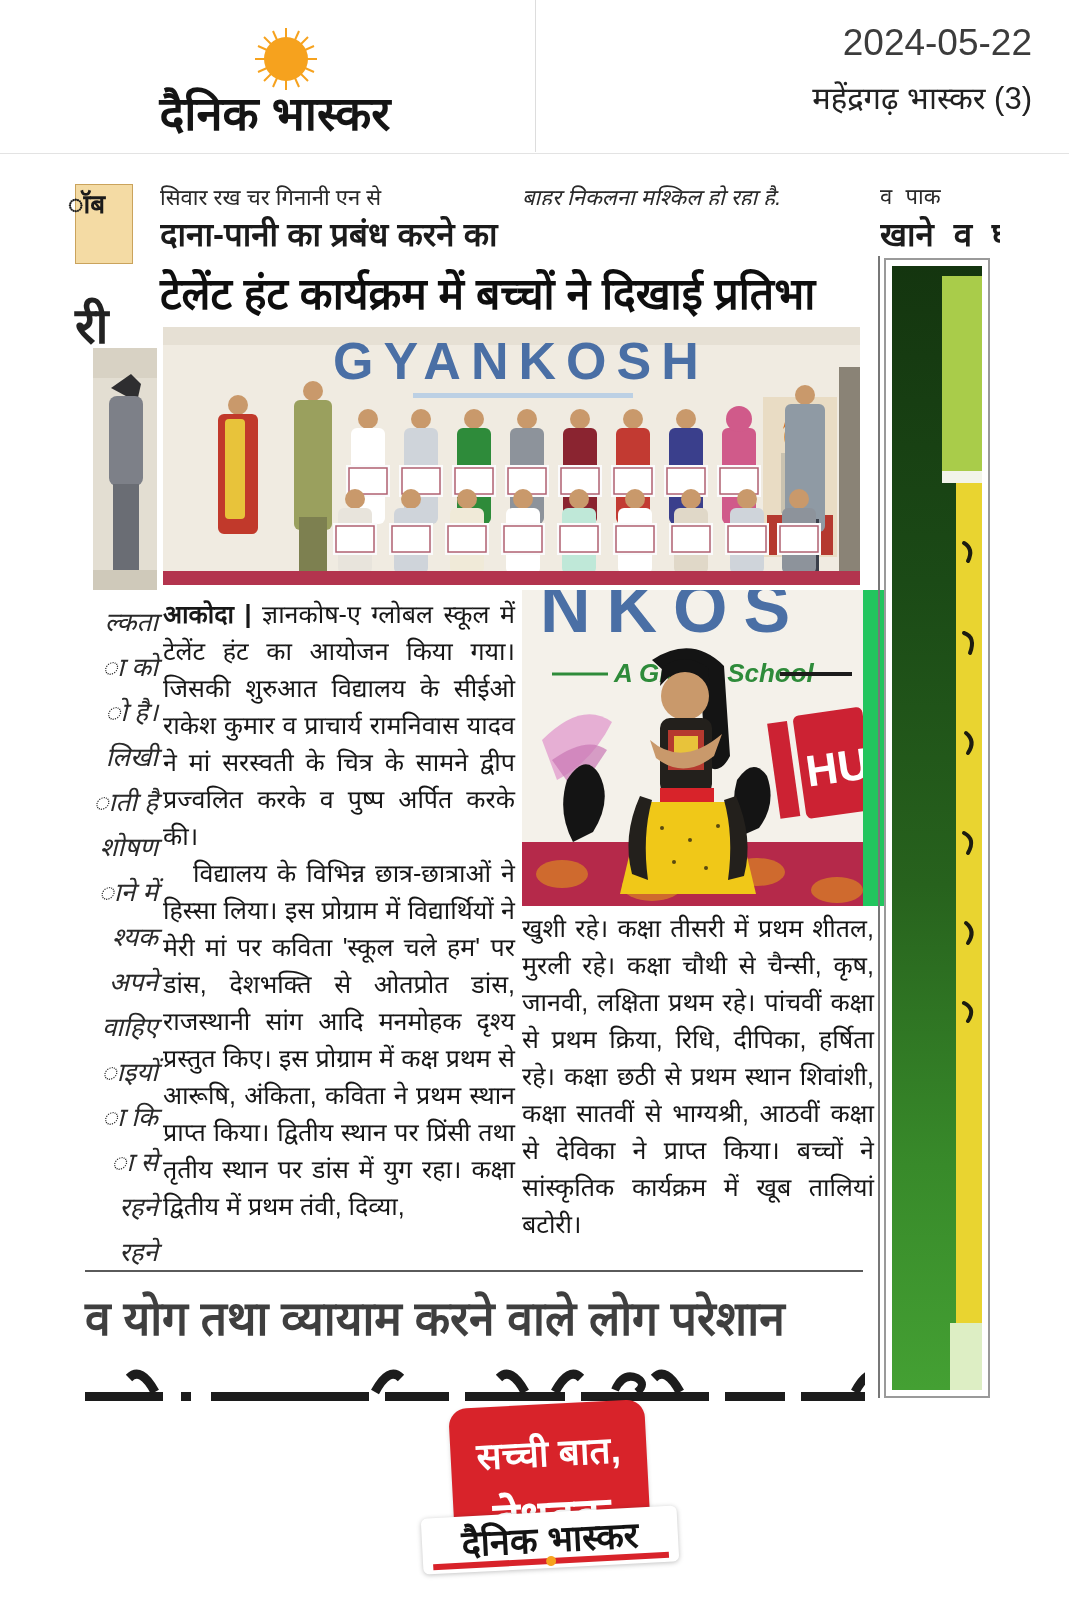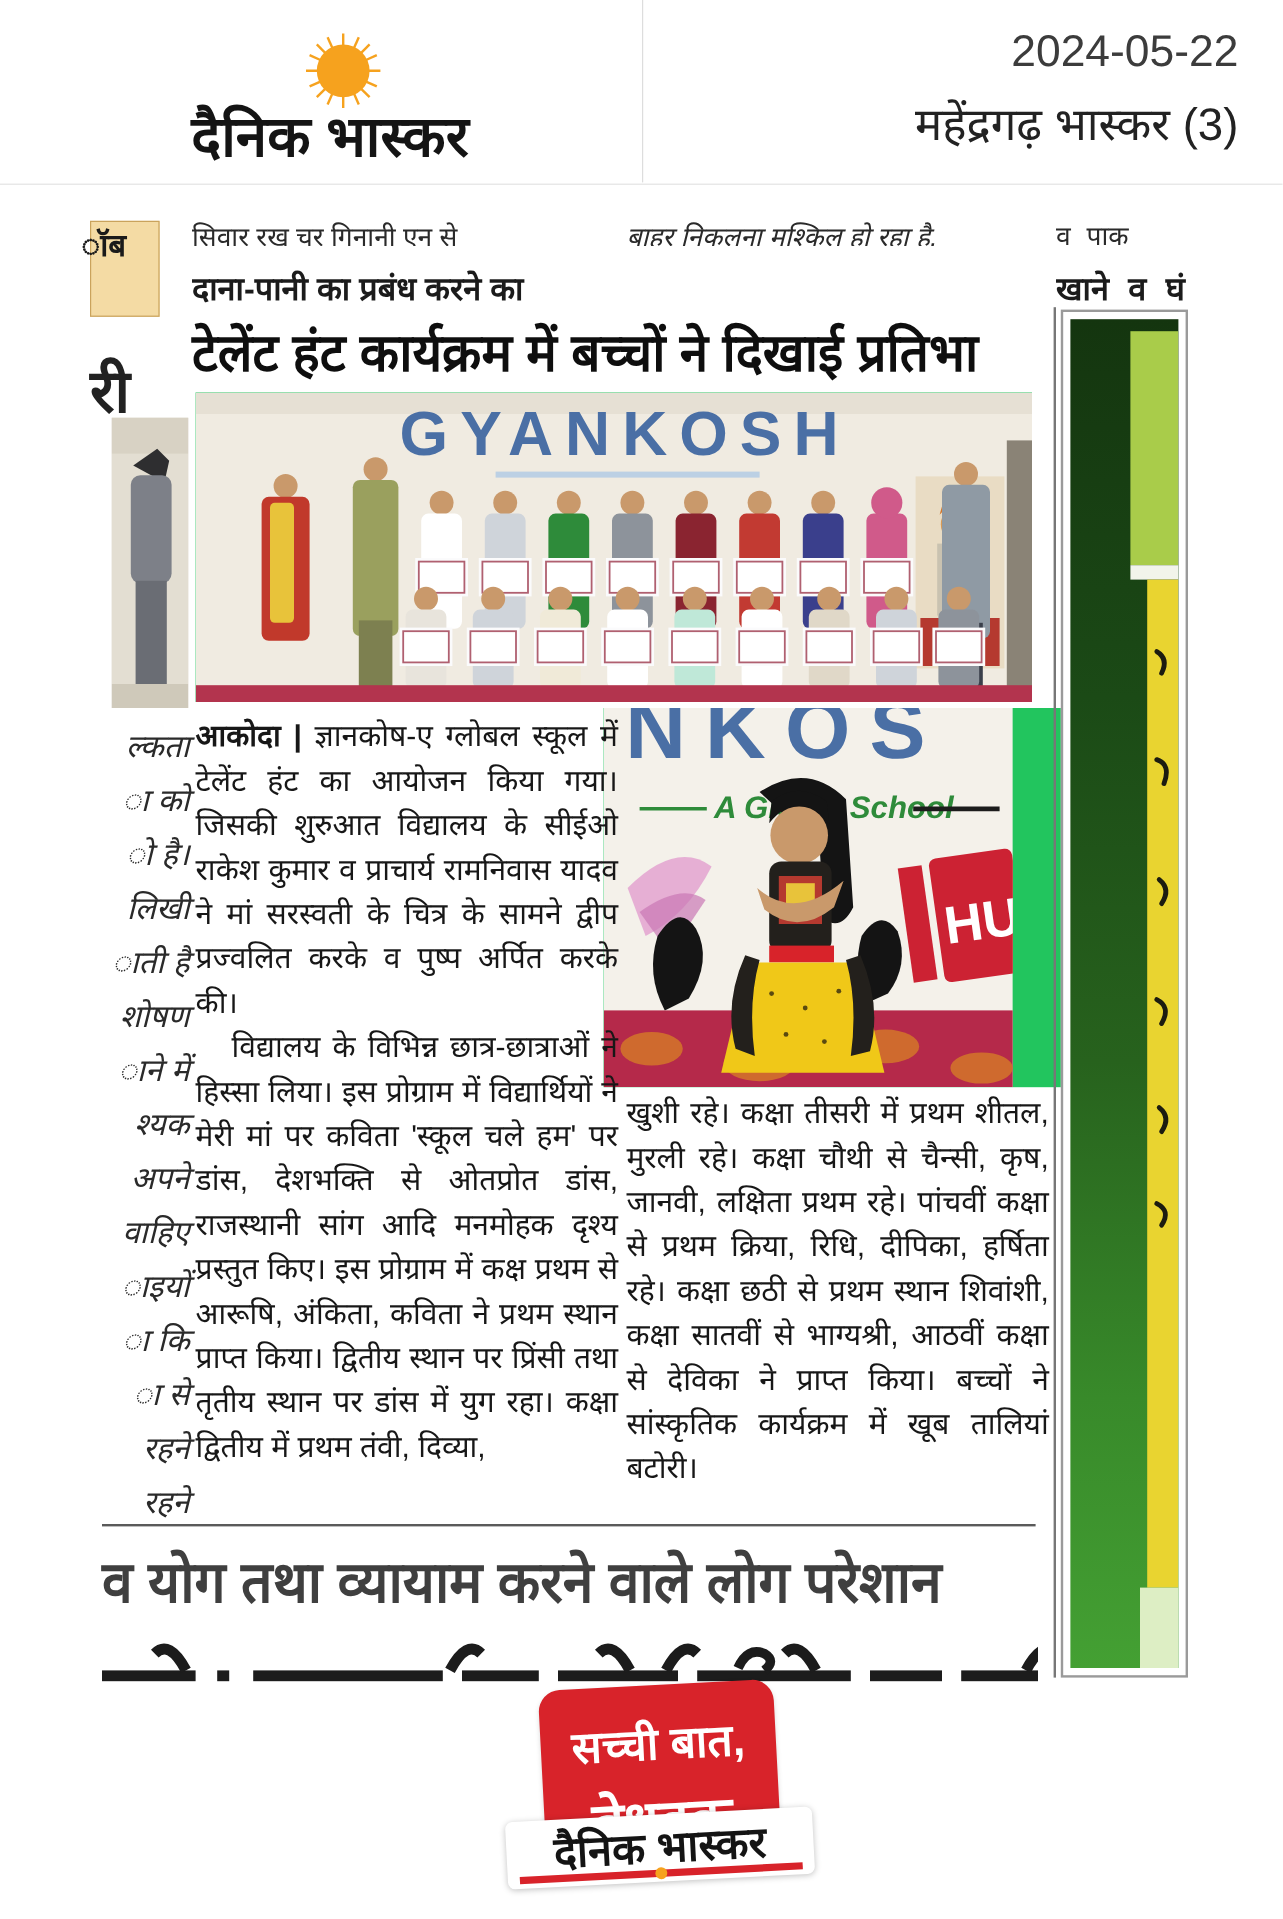--- a/index.html
+++ b/index.html
@@ -7,46 +7,46 @@
         font-family:"Liberation Sans",sans-serif;color:#1c1c1c;}
 
   
   .masthead{position:absolute;left:0;top:0;width:1069px;height:153px;background:#fff;border-bottom:1px solid #e3e3e3;}
   .mast-divider{position:absolute;left:535px;top:0;width:1px;height:152px;background:#ddd;}
   .logo-wrap{position:absolute;left:110px;top:18px;width:330px;height:120px;text-align:center;}
   .logo-sun{position:absolute;left:143px;top:8px;}
   .logo-text{position:absolute;left:0;top:62px;width:330px;font-size:47px;font-weight:bold;color:#141414;letter-spacing:0px;}
   .head-right{position:absolute;right:37px;top:22px;text-align:right;}
   .head-date{font-size:37px;color:#3c3c3c;}
-  .head-edition{font-size:38px;color:#222;margin-top:12px;}
+  .head-edition{font-size:31px;color:#222;margin-top:12px;}
 
   
   .tan-box{position:absolute;left:75px;top:184px;width:56px;height:78px;background:#f4dba4;border:1px solid #caa35c;}
   .tan-label{position:absolute;left:-8px;top:0px;font-size:26px;font-weight:bold;color:#1a1a1a;}
   .side-big{position:absolute;left:75px;top:290px;font-size:50px;font-weight:bold;color:#222;}
   .side-photo{position:absolute;left:93px;top:348px;width:64px;height:242px;background:#e6e1d6;overflow:hidden;}
   .side-frags{position:absolute;left:70px;top:600px;width:88px;text-align:right;font-size:26px;line-height:45px;color:#2a2a2a;font-style:italic;}
 
   
   .toprow{position:absolute;top:178px;height:74px;overflow:hidden;}
   .toprow .l1{height:27px;overflow:hidden;position:relative;}
   .toprow .l1 span{position:absolute;bottom:-6px;left:0;width:100%;font-size:22px;color:#2a2a2a;white-space:nowrap;}
-  .toprow .l2{font-size:27px;color:#1b1b1b;margin-top:16px;white-space:nowrap;font-weight:600;}
+  .toprow .l2{font-size:33px;color:#1b1b1b;margin-top:6px;white-space:nowrap;font-weight:600;}
   .tr1{left:160px;width:352px;}
   .tr2{left:522px;width:350px;font-style:italic;}
   .tr3{left:880px;width:120px;font-family:Liberation Mono, monospace;}
 
   
   .headline{position:absolute;left:160px;top:262px;width:710px;font-size:44px;font-weight:bold;color:#0e0e0e;
             transform:scaleX(.97);transform-origin:left;white-space:nowrap;}
 
   
   .photo{position:absolute;overflow:hidden;background:#22c55e;}
   .photo-group{left:163px;top:327px;width:697px;height:258px;}
-  .photo-girl{left:503px;top:590px;width:407px;height:316px;}
+  .photo-girl{left:522px;top:590px;width:407px;height:316px;}
 
   
   .col{position:absolute;font-size:25px;line-height:37px;text-align:justify;color:#171717;}
   .col1{left:163px;top:596px;width:352px;height:656px;}
   .col2{left:522px;top:910px;width:352px;height:342px;}
   .dateline{font-weight:bold;}
   .para2{text-indent:30px;margin-top:0;}
 
   
   .bottom-rule{position:absolute;left:85px;top:1270px;width:778px;height:2px;background:#5a5a5a;}

